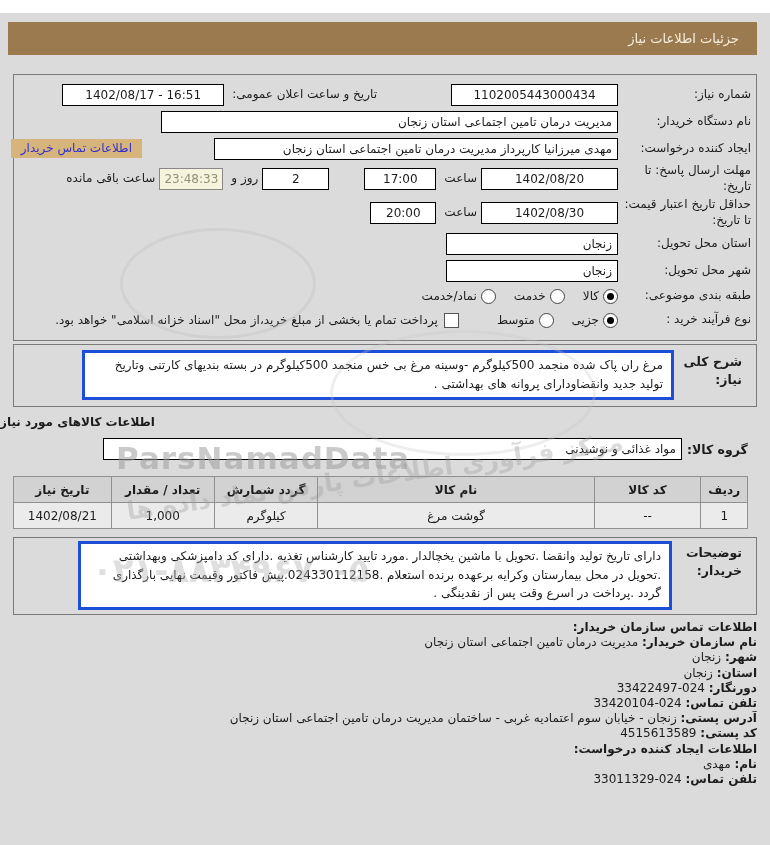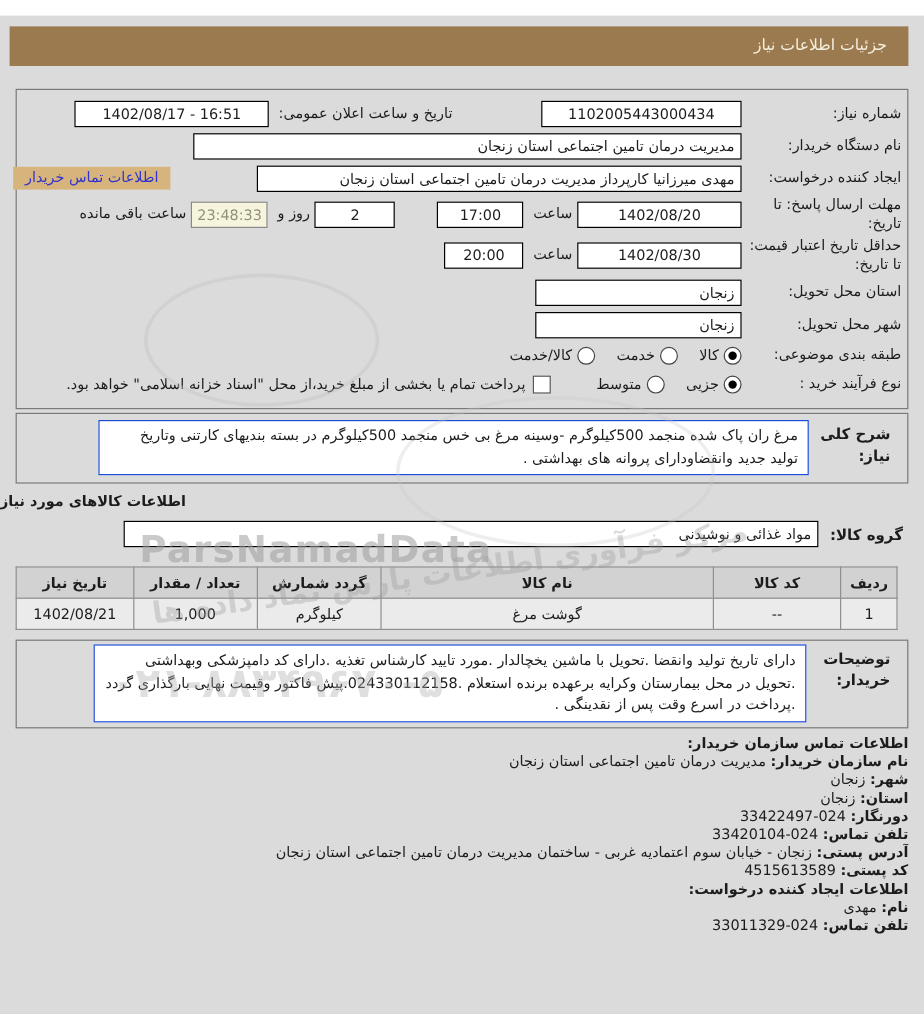--- a/index.html
+++ b/index.html
@@ -33,25 +33,25 @@
     white-space:nowrap;cursor:pointer;
   }
   .radio{width:13px;height:13px;border:1px solid #444;border-radius:50%;background:#fff;
     flex:none;position:relative;margin-left:4px;}
   .radio.on::after{content:"";position:absolute;inset:3px;background:#000;border-radius:50%;}
   .opt{margin-left:18px;display:flex;align-items:center;}
   .checkbox{width:13px;height:13px;border:1px solid #555;background:#fff;flex:none;
     margin-right:20px;margin-left:6px;}
   .descrow{margin-top:3px;display:flex;align-items:flex-start;padding:5px 4px 6px 2px;}
   .blabel{width:64px;flex:none;font-weight:bold;text-align:right;padding:3px 10px 0 4px;line-height:1.45;font-size:12.5px;}
-  .whitebox{background:#fff;border:1px solid #1d4ed8;flex:1;padding:3px 8px 4px;line-height:1.55;text-align:right;}
+  .whitebox{background:#fff;border:3px solid #1d4ed8;flex:1;padding:3px 8px 4px;line-height:1.55;text-align:right;}
   .desctext{margin-left:66px;}
   .goods-title{font-weight:bold;font-size:12px;text-align:left;padding:8px 16px 0 0;}
   .grouprow{display:flex;align-items:center;margin:9px 13px 0;}
-  .grouplabel{width:70px;flex:none;font-weight:bold;font-size:12.5px;text-align:center;padding-left:5px;}
+  .grouplabel{width:70px;flex:none;font-weight:bold;font-size:12.5px;text-align:left;padding-left:5px;}
   .groupbox{width:572px;}
   .gtable{border-collapse:collapse;margin:16px 22px 0 13px;direction:rtl;font-size:12px;}
   .gtable th,.gtable td{border:1px solid #909090;text-align:center;height:25px;padding:0 4px;}
   .gtable th{background:#d2d2d2;font-weight:bold;}
   .gtable td{background:#ebebeb;}
   .c-row{width:38px}.c-code{width:103px}.c-name{width:283px}.c-unit{width:98px}.c-qty{width:98px}.c-date{width:90px}
   .notesrow{margin-top:8px;display:flex;align-items:flex-start;padding:3px 4px 4px 2px;}
   .noteslabel{width:66px;}
   .notestext{margin-left:62px;min-height:52px;}
   .contact-block{padding:5px 13px 0 10px;text-align:right;line-height:15.2px;}
@@ -157,21 +157,21 @@
       <span class="opt">
         <span class="radio on"></span>
         <span>کالا</span>
       </span>
       <span class="opt">
         <span class="radio"></span>
         <span>خدمت</span>
       </span>
       <span class="opt">
         <span class="radio"></span>
-        <span>کالا/خدمت</span>
+        <span>نماد/خدمت</span>
       </span>
     </div>
 
     <div class="frow" style="min-height:24px">
       <div class="flabel">نوع فرآیند خرید :</div>
       <span class="opt">
         <span class="radio on"></span>
         <span>جزیی</span>
       </span>
       <span class="opt">

